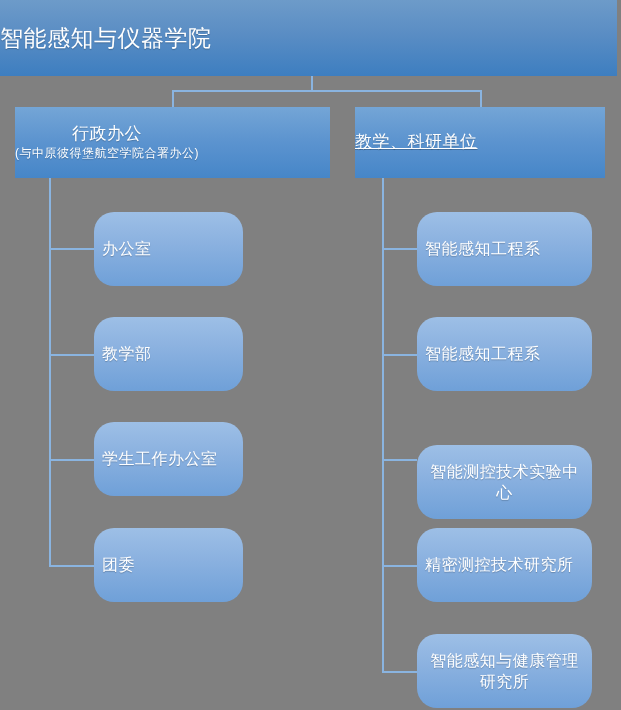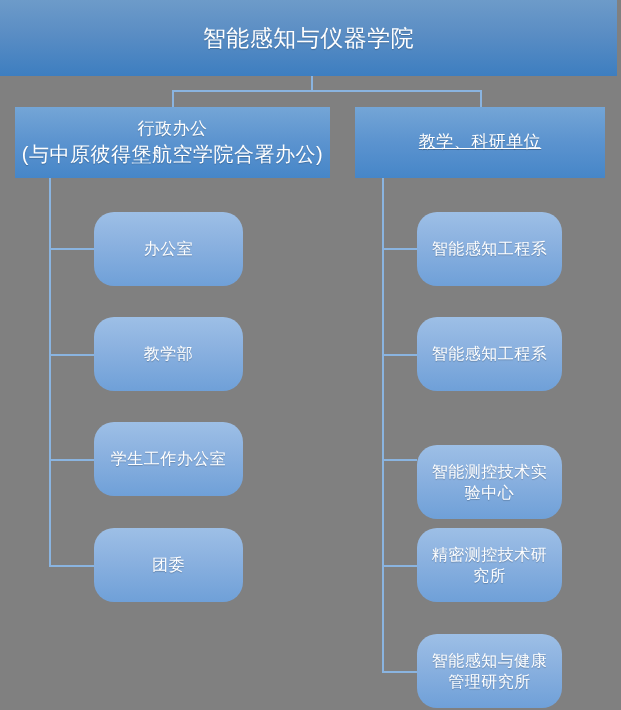--- a/index.html
+++ b/index.html
@@ -16,21 +16,21 @@
   .conn{position:absolute;background:#8ab4e0;}
   .conn.v{width:2px;}
   .conn.h{height:2px;}
 
   
   .node{
     position:absolute;
     box-sizing:border-box;
     display:flex;
     align-items:center;
-    justify-content:center;
+    justify-content:flex-start;
     text-align:center;
     color:#ffffff;
     line-height:1.32;
     letter-spacing:.5px;
     text-shadow:0 1px 1px rgba(0,0,0,.22);
   }
 
   
   .node.root{
     left:0;top:0;width:617px;height:76px;
@@ -40,33 +40,33 @@
 
   
   .node.l1{
     height:71px;
     background:linear-gradient(180deg,#74a5d6 0%,#5b93cf 50%,#4686c8 100%);
     font-size:17px;
   }
   .node.l1-admin{left:15px;top:107px;width:315px;}
   .node.l1-admin .stack{display:block;}
   .node.l1-admin .line1{display:block;font-size:17px;}
-  .node.l1-admin .line2{display:block;font-size:20px;}
+  .node.l1-admin .line2{display:block;font-size:12px;}
   .node.l1-acad{left:355px;top:107px;width:250px;text-decoration:underline;}
 
   
   .node.l2{
     height:74px;
     background:linear-gradient(180deg,#9dbfe6 0%,#8cb2e0 40%,#6fa0d8 100%);
     font-size:16px;
     padding:0 8px;
     border-radius:20px;
   }
   .node.l2.left {left:94px;width:149px;}
-  .node.l2.right{left:417px;width:145px;}
+  .node.l2.right{left:417px;width:175px;}
 </style>
 </head>
 <body>
 
 <div id="stage">
 
   <div class="node root">
     <span>智能感知与仪器学院</span>
   </div>
 

